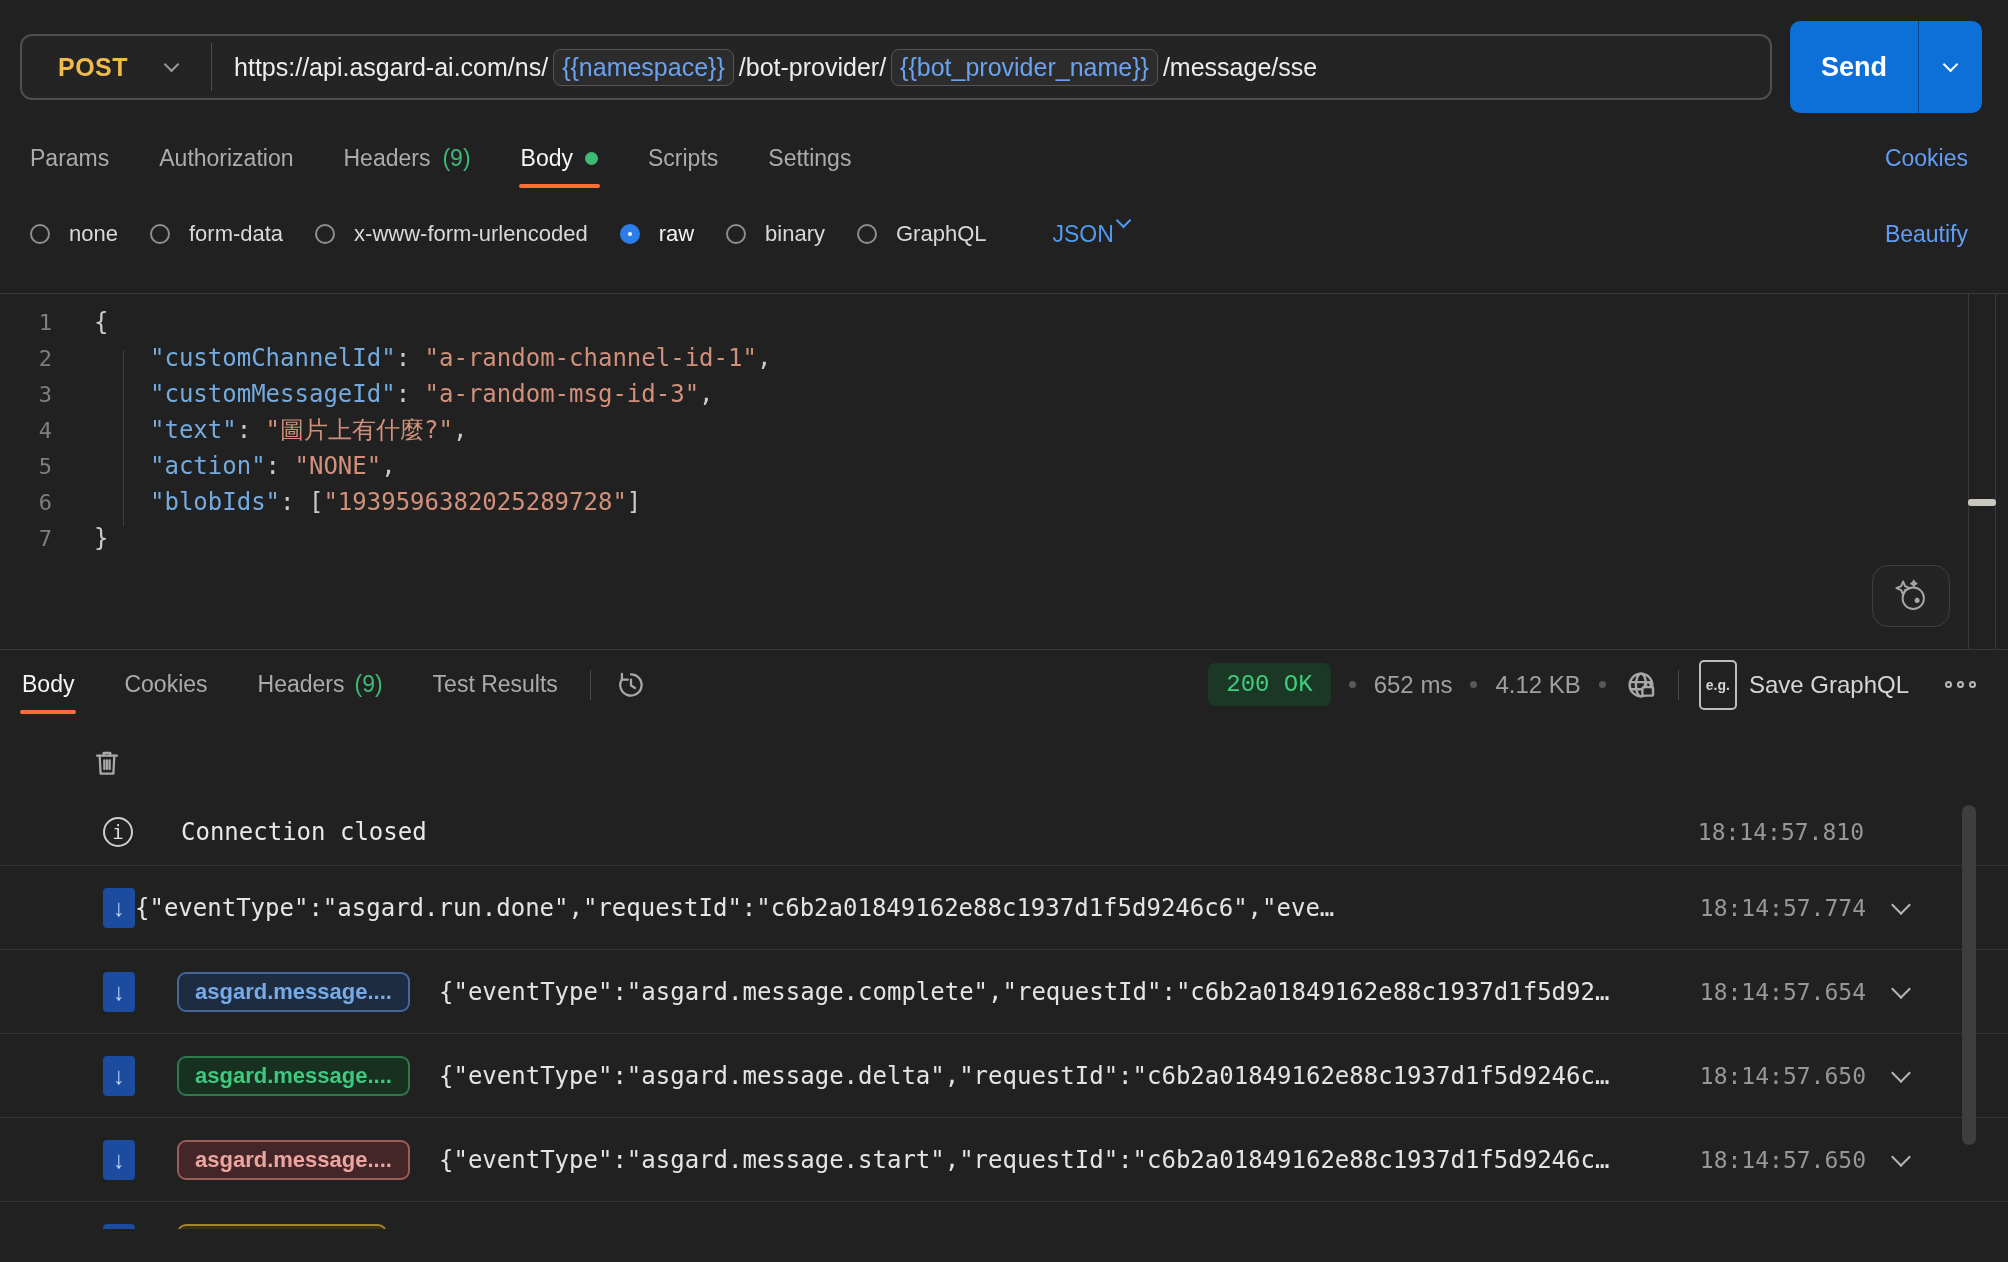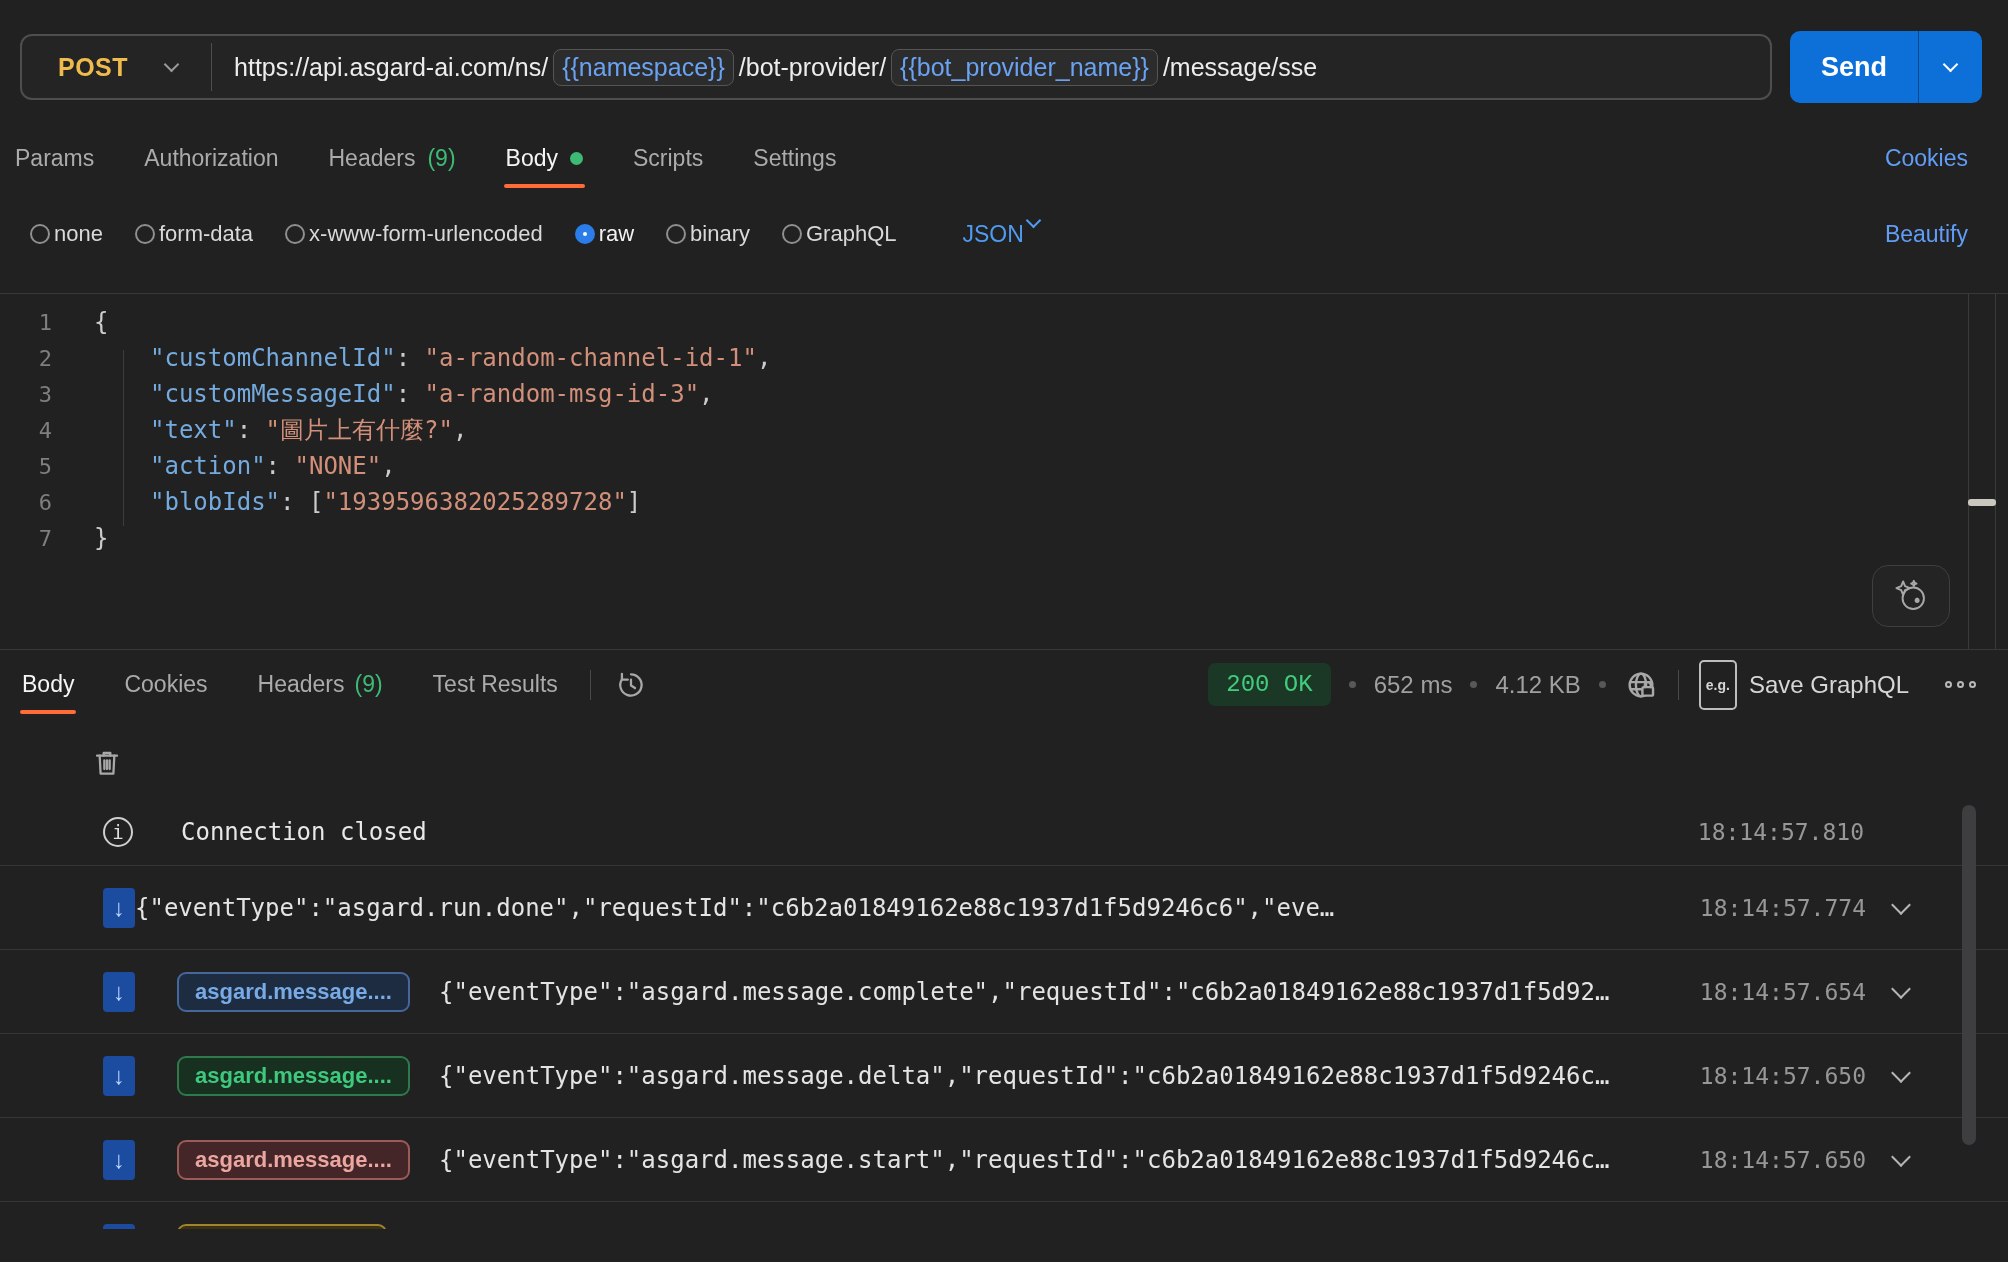--- a/index.html
+++ b/index.html
@@ -14,37 +14,37 @@
     flex:1; display:flex; align-items:center; height:66px;
     border:2px solid #4e4e4e; border-radius:12px; background:#242424; overflow:hidden;
   }
   .method { display:flex; align-items:center; gap:38px; padding:0 34px 0 36px; cursor:pointer; height:100%; }
   .method-label { color:#f0bb4d; font-size:25px; font-weight:bold; letter-spacing:.5px; }
   .chev { width:11px; height:11px; border-right:2px solid #9a9a9a; border-bottom:2px solid #9a9a9a;
           transform:rotate(45deg); display:inline-block; margin-top:-6px; }
   .vdiv { width:1px; height:48px; background:#4e4e4e; }
   .url-text { display:flex; align-items:center; padding:0 20px 0 22px; font-size:25px; color:#ededed; white-space:nowrap; }
   .pill { color:#6aa2f2; background:#2c2c2c; border:1px solid #555; border-radius:8px; padding:3px 8px; margin:0 5px; cursor:pointer; }
-  .send-group { display:flex; margin-left:18px; height:72px; border-radius:10px; overflow:hidden; }
+  .send-group { display:flex; margin-left:18px; height:92px; border-radius:10px; overflow:hidden; }
   .send-main { background:#0d6fd8; border:none; color:#fff; font-family:inherit; font-size:27px; font-weight:bold; width:128px; cursor:pointer; }
   .send-drop { background:#0d6fd8; border:none; border-left:1px solid rgba(0,0,0,.35); width:64px; cursor:pointer; display:flex; align-items:center; justify-content:center; }
   .send-drop .chev { border-color:#fff; }
   
-  .req-tabs-row { display:flex; align-items:center; height:92px; padding:0 40px 0 13px; }
+  .req-tabs-row { display:flex; align-items:center; height:92px; padding:0 40px 0 28px; }
   .req-tabs { display:flex; align-items:center; gap:46px; }
   .req-tab { position:relative; font-size:23px; color:#ababab; cursor:pointer; padding:24px 2px; display:flex; align-items:center; gap:12px; }
   .req-tab.active { color:#f5f5f5; }
   .req-tab.active::after { content:''; position:absolute; left:0; right:0; bottom:8px; height:4px; background:#ff6c37; border-radius:2px; }
   .count { color:#3dba74; }
   .tab-dot { width:13px; height:13px; border-radius:50%; background:#3dba74; }
   .spacer { flex:1; }
   .link { color:#619df6; font-size:23px; cursor:pointer; text-decoration:none; }
   
   .bt-row { display:flex; align-items:center; height:60px; padding:0 40px 0 30px; }
-  .bt { display:flex; align-items:center; gap:4px; margin-right:32px; font-size:22px; color:#d9d9d9; cursor:pointer; }
+  .bt { display:flex; align-items:center; gap:19px; margin-right:32px; font-size:22px; color:#d9d9d9; cursor:pointer; }
   .radio { width:20px; height:20px; border-radius:50%; border:2px solid #8f8f8f; position:relative; flex:none; }
   .radio.sel { background:#2b7de9; border-color:#2b7de9; }
   .radio.sel::after { content:''; position:absolute; inset:6px; background:#fff; border-radius:50%; }
   .lang-select { display:flex; gap:4px; margin-left:34px; color:#4f9bf0; font-size:23px; cursor:pointer; }
   .lang-select .chev { border-color:#4f9bf0; }
   
   .editor { position:relative; margin-top:29px; height:356px; border-top:1px solid #383838; padding-top:10px; }
   .cl { display:flex; align-items:center; height:36px; font-family:"DejaVu Sans Mono", monospace; font-size:24px; }
   .ln { width:52px; text-align:right; color:#7f7f7f; margin-right:42px; font-size:22px; font-family:"DejaVu Sans Mono", monospace; }
   .indent { width:56px; flex:none; }

